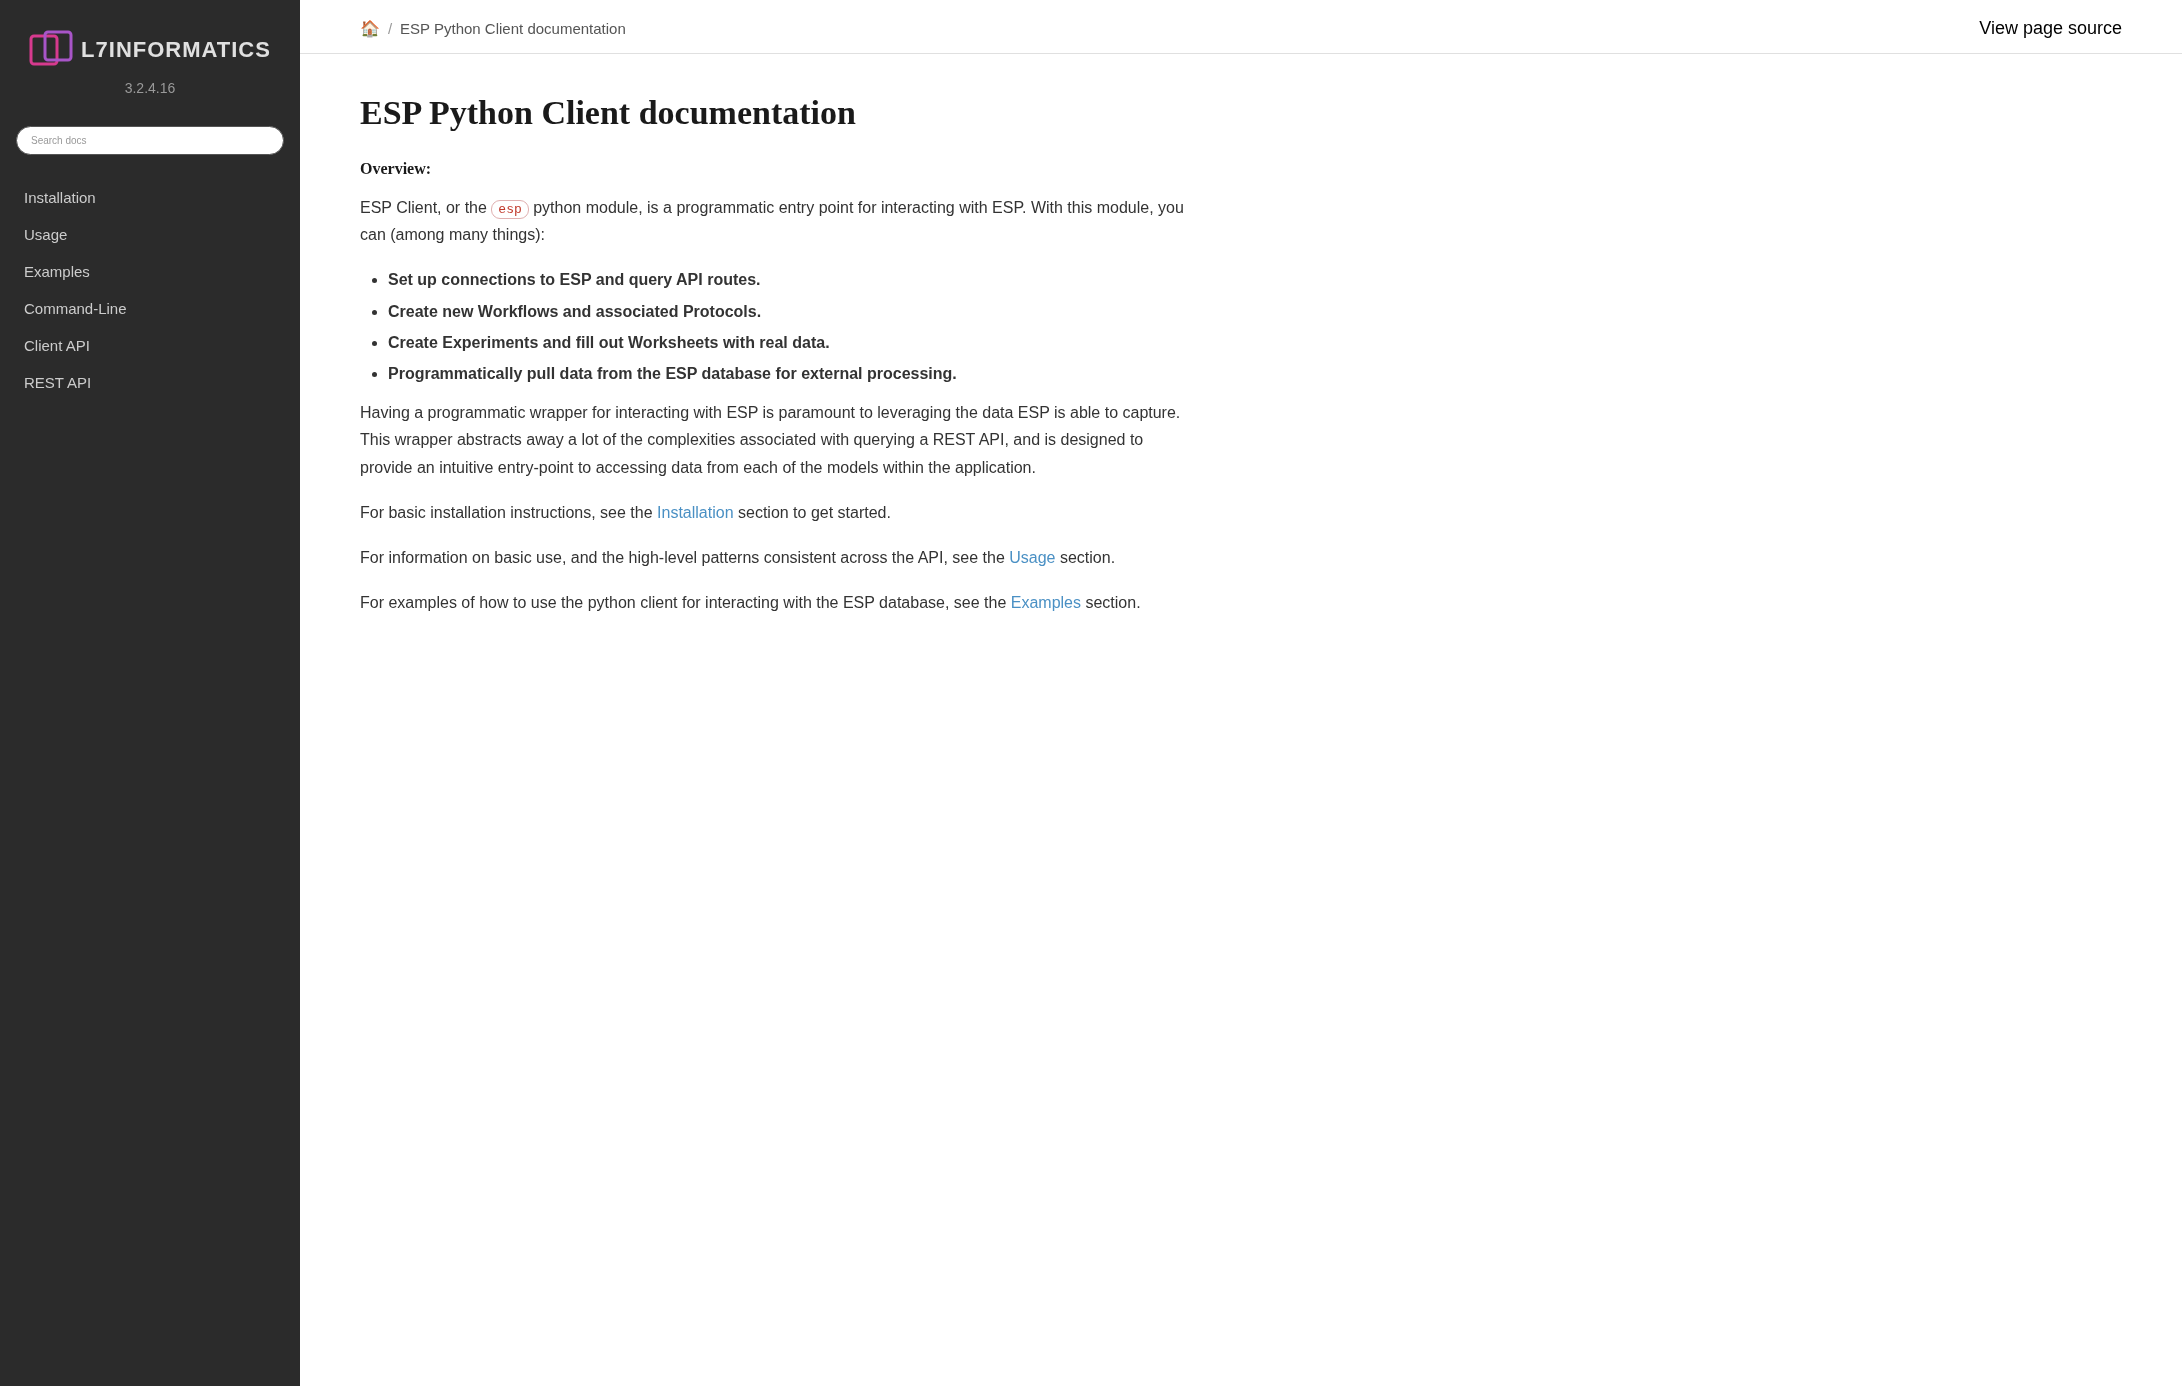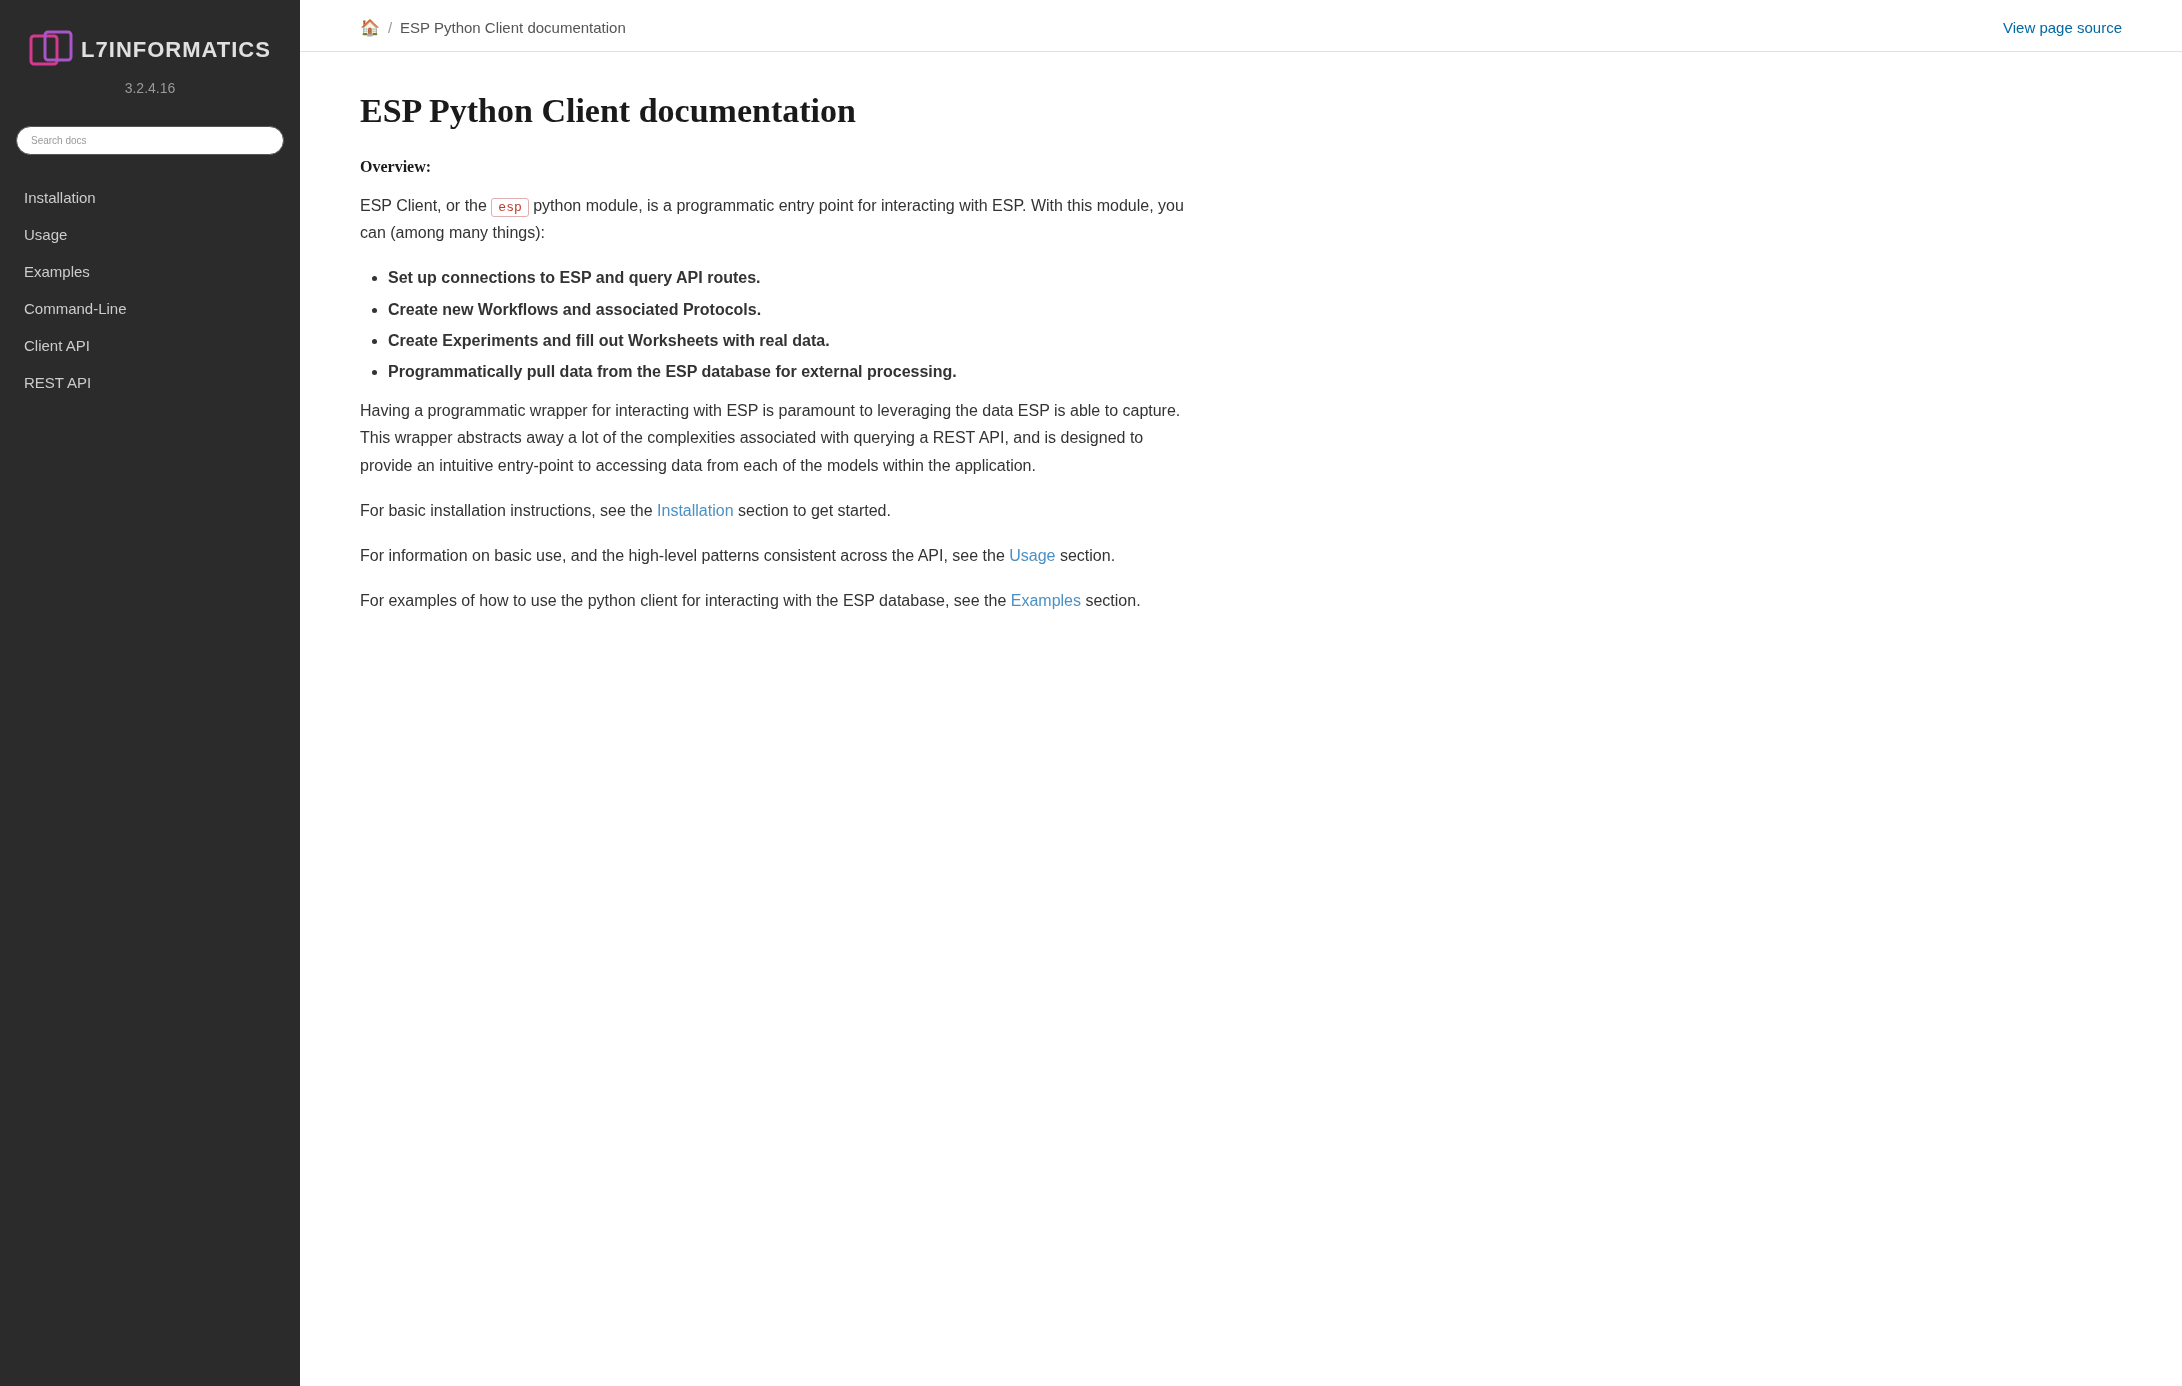--- a/index.html
+++ b/index.html
@@ -108,22 +108,22 @@
     .breadcrumb .home-icon {
       color: #4a90c4;
       font-size: 16px;
     }
 
     .breadcrumb .sep { color: #999; }
 
     .breadcrumb .current { color: #555; }
 
     .view-source-link {
-      color: #0369a1;
-      font-size: 15px;
+      color: #000000;
+      font-size: 18px;
       text-decoration: none;
       cursor: pointer;
     }
 
     .content {
       padding: 40px 60px 60px 60px;
       max-width: 960px;
     }
 
     .page-title {
@@ -149,21 +149,21 @@
       margin-bottom: 18px;
     }
 
     .code-inline {
       background: #fff;
       border: 1px solid #e0b0b0;
       color: #c0392b;
       font-family: 'Courier New', Courier, monospace;
       font-size: 13px;
       padding: 1px 6px;
-      border-radius: 3px;
+      border-radius: 9px;
     }
 
     .content ul {
       margin: 0 0 12px 28px;
       font-weight: bold;
     }
 
     .content ul li {
       font-size: 16px;
       line-height: 1.7;

